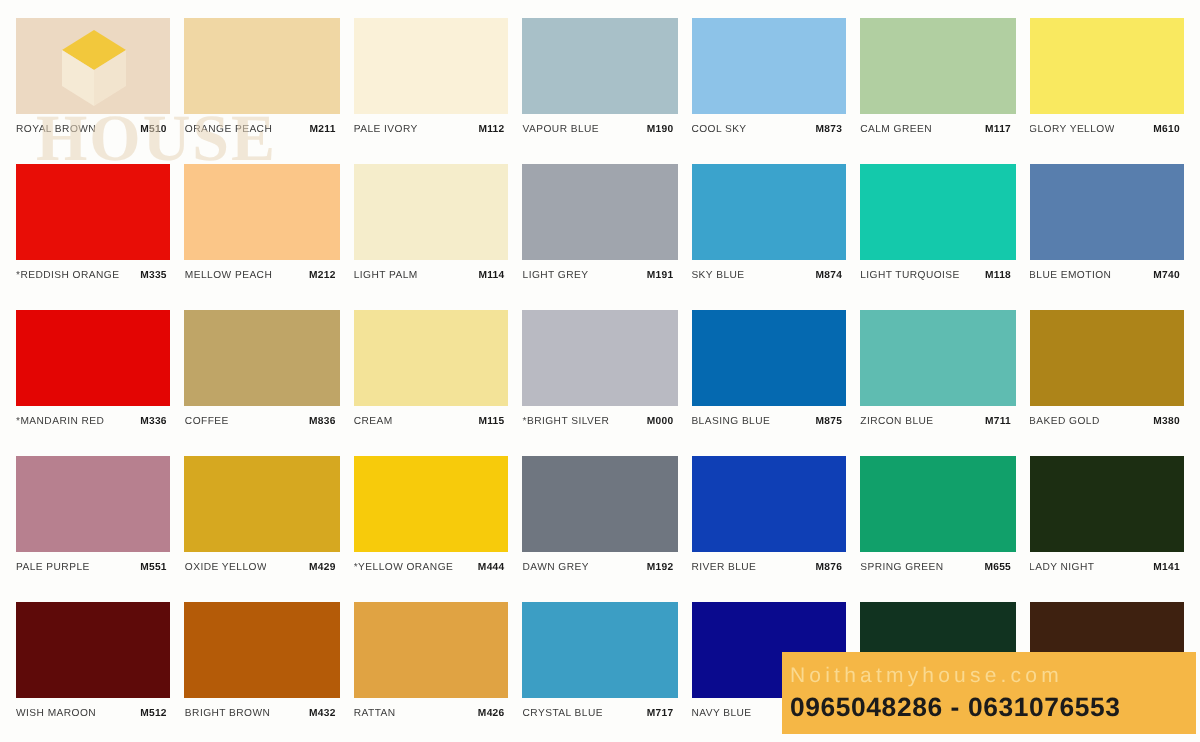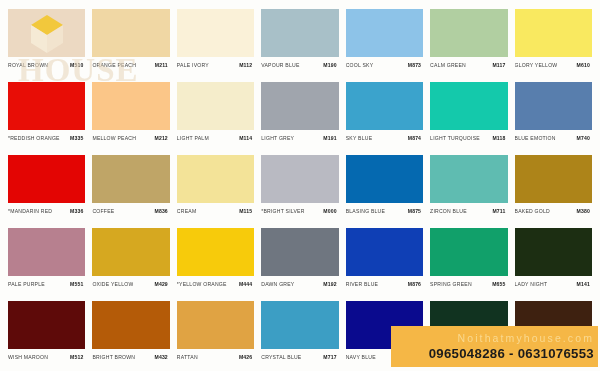--- a/index.html
+++ b/index.html
@@ -110,21 +110,21 @@
 
   
   .contact-overlay {
     position: absolute;
     right: 2px;
     bottom: 4px;
     width: 207px;
     background: #f5b746;
     padding: 6px 4px 5px 4px;
     box-sizing: border-box;
-    text-align: right;
+    text-align: left;
     z-index: 20;
   }
   .contact-site {
     font-size: 10.5px;
     color: #fad98f;
     letter-spacing: 2.1px;
     line-height: 13px;
     white-space: nowrap;
   }
   .contact-phone {

